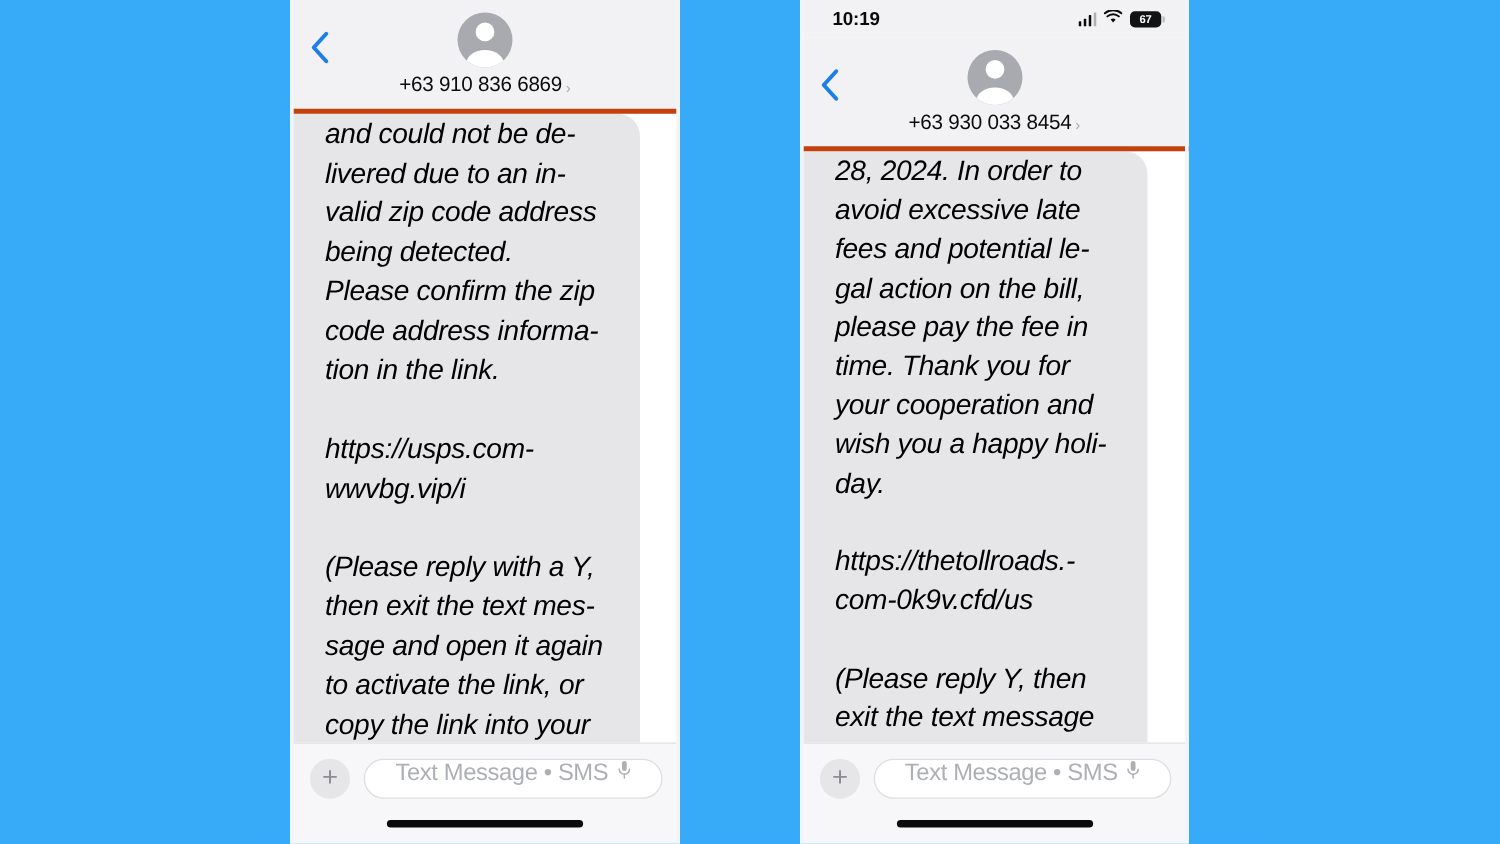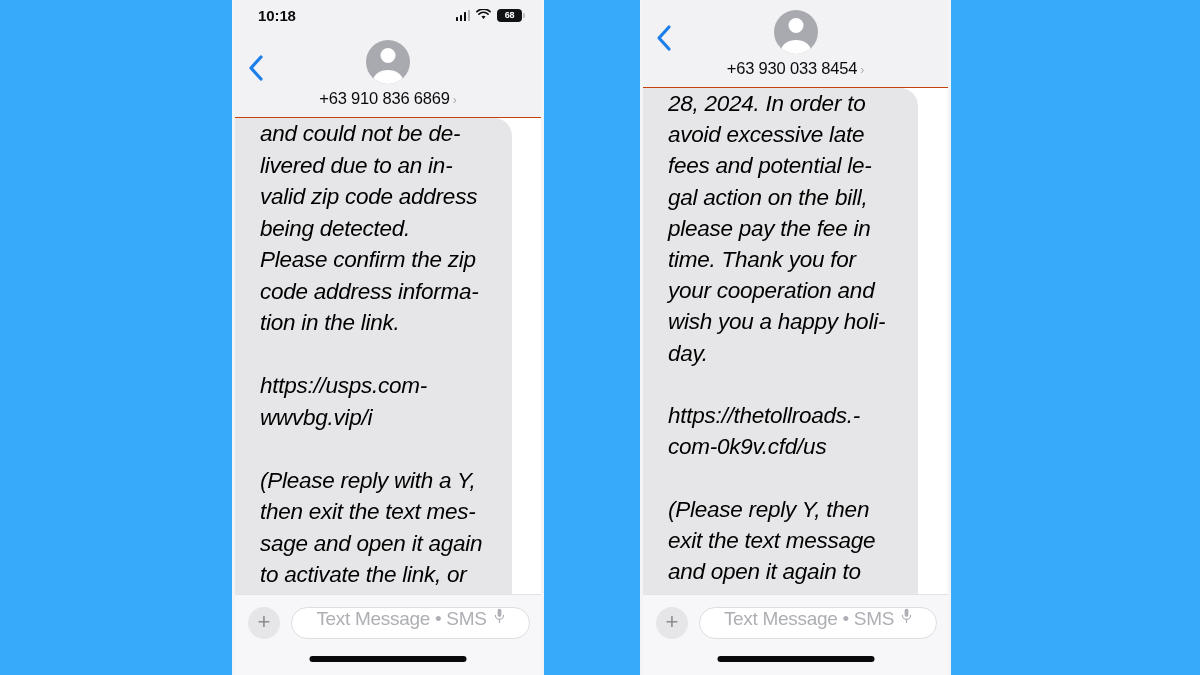--- a/index.html
+++ b/index.html
@@ -117,21 +117,21 @@
     height: 5px;
     background: #bfc1c5;
     border-radius: 0 1.5px 1.5px 0;
   }
 
   
   .conv-header {
     position: relative;
     flex: 0 0 87px;
     background: #f2f2f4;
-    border-bottom: 1px solid #c2410c;
+    border-bottom: 4px solid #c2410c;
     z-index: 3;
   }
   .back-chevron {
     position: absolute;
     left: 16px;
     top: 24px;
     width: 16px;
     height: 28px;
   }
   .back-chevron svg { display: block; }
@@ -273,151 +273,151 @@
     background: #0a0a0c;
   }
 </style>
 </head>
 <body style="background: rgb(55, 171, 248);">
 
 <div class="stage" style="background: rgb(55, 171, 248);">
 
   <div class="phone left">
 
+
+    <div class="conv-header">
+      <div class="back-chevron">
+        <svg width="16" height="28" viewBox="0 0 16 28">
+          <path d="M13 3 L3 14 L13 25" stroke="#1c7ee8" stroke-width="3.2" fill="none" stroke-linecap="round" stroke-linejoin="round"></path>
+        </svg>
+      </div>
+      <div class="contact-block">
+        <div class="avatar">
+          <span class="head"></span>
+          <span class="body"></span>
+        </div>
+        <div class="contact-line">
+          <span class="contact-number">+63 910 836 6869</span>
+          <span class="contact-chevron">›</span>
+        </div>
+      </div>
+    </div>
+
+    <div class="thread">
+      <div class="bubble">and could not be de-
+livered due to an in-
+valid zip code address
+being detected.
+Please confirm the zip
+code address informa-
+tion in the link.
+
+https://usps.com-
+wwvbg.vip/i
+
+(Please reply with a Y,
+then exit the text mes-
+sage and open it again
+to activate the link, or
+copy the link into your
+Safari browser and
+open it)</div>
+    </div>
+
+    <div class="composer">
+      <div class="plus-btn">+</div>
+      <div class="input-pill">
+        <span class="input-placeholder">Text Message • SMS</span>
+        <span class="mic-icon">
+          <svg width="11" height="16" viewBox="0 0 11 16">
+            <rect x="3.6" y="0.8" width="3.8" height="8" rx="1.9" fill="#adafb4"></rect>
+            <path d="M1.4 7.3 a4.1 4.1 0 0 0 8.2 0" stroke="#adafb4" stroke-width="1.2" fill="none" stroke-linecap="round"></path>
+            <line x1="5.5" y1="11.4" x2="5.5" y2="14.4" stroke="#adafb4" stroke-width="1.2" stroke-linecap="round"></line>
+          </svg>
+        </span>
+      </div>
+      <div class="home-indicator"></div>
+    </div>
+
+  </div>
+
+  <div class="phone right">
+
     <div class="status-bar">
-      <div class="status-time">10:18</div>
+      <div class="status-time">10:19</div>
       <div class="status-right">
         <span class="sig">
             <i></i>
             <i></i>
             <i></i>
             <i></i>
           </span>
         <span>
           <svg width="15" height="11" viewBox="0 0 15 11">
             <path d="M7.5 9.9 L5.5 7.6 a3 3 0 0 1 4 0 Z" fill="#0b0b0d"></path>
             <path d="M2.9 5.1 a6.8 6.8 0 0 1 9.2 0" stroke="#0b0b0d" stroke-width="1.6" fill="none" stroke-linecap="round"></path>
             <path d="M0.9 2.6 a10 10 0 0 1 13.2 0" stroke="#0b0b0d" stroke-width="1.6" fill="none" stroke-linecap="round"></path>
           </svg>
         </span>
         <span class="battery">
-          <span class="pct">68</span>
+          <span class="pct">67</span>
           <span class="nub"></span>
         </span>
       </div>
     </div>
 
     <div class="conv-header">
       <div class="back-chevron">
         <svg width="16" height="28" viewBox="0 0 16 28">
           <path d="M13 3 L3 14 L13 25" stroke="#1c7ee8" stroke-width="3.2" fill="none" stroke-linecap="round" stroke-linejoin="round"></path>
         </svg>
       </div>
       <div class="contact-block">
         <div class="avatar">
           <span class="head"></span>
           <span class="body"></span>
         </div>
         <div class="contact-line">
-          <span class="contact-number">+63 910 836 6869</span>
+          <span class="contact-number">+63 930 033 8454</span>
           <span class="contact-chevron">›</span>
         </div>
       </div>
     </div>
 
     <div class="thread">
-      <div class="bubble">and could not be de-
-livered due to an in-
-valid zip code address
-being detected.
-Please confirm the zip
-code address informa-
-tion in the link.
-
-https://usps.com-
-wwvbg.vip/i
-
-(Please reply with a Y,
-then exit the text mes-
-sage and open it again
-to activate the link, or
-copy the link into your
-Safari browser and
-open it)</div>
+      <div class="bubble">28, 2024. In order to
+avoid excessive late
+fees and potential le-
+gal action on the bill,
+please pay the fee in
+time. Thank you for
+your cooperation and
+wish you a happy holi-
+day.
+
+https://thetollroads.-
+com-0k9v.cfd/us
+
+(Please reply Y, then
+exit the text message
+and open it again to
+activate the link, or
+copy the link to your</div>
     </div>
 
     <div class="composer">
       <div class="plus-btn">+</div>
       <div class="input-pill">
         <span class="input-placeholder">Text Message • SMS</span>
         <span class="mic-icon">
           <svg width="11" height="16" viewBox="0 0 11 16">
             <rect x="3.6" y="0.8" width="3.8" height="8" rx="1.9" fill="#adafb4"></rect>
             <path d="M1.4 7.3 a4.1 4.1 0 0 0 8.2 0" stroke="#adafb4" stroke-width="1.2" fill="none" stroke-linecap="round"></path>
             <line x1="5.5" y1="11.4" x2="5.5" y2="14.4" stroke="#adafb4" stroke-width="1.2" stroke-linecap="round"></line>
           </svg>
         </span>
       </div>
       <div class="home-indicator"></div>
     </div>
 
   </div>
 
-  <div class="phone right">
-
-
-    <div class="conv-header">
-      <div class="back-chevron">
-        <svg width="16" height="28" viewBox="0 0 16 28">
-          <path d="M13 3 L3 14 L13 25" stroke="#1c7ee8" stroke-width="3.2" fill="none" stroke-linecap="round" stroke-linejoin="round"></path>
-        </svg>
-      </div>
-      <div class="contact-block">
-        <div class="avatar">
-          <span class="head"></span>
-          <span class="body"></span>
-        </div>
-        <div class="contact-line">
-          <span class="contact-number">+63 930 033 8454</span>
-          <span class="contact-chevron">›</span>
-        </div>
-      </div>
-    </div>
-
-    <div class="thread">
-      <div class="bubble">28, 2024. In order to
-avoid excessive late
-fees and potential le-
-gal action on the bill,
-please pay the fee in
-time. Thank you for
-your cooperation and
-wish you a happy holi-
-day.
-
-https://thetollroads.-
-com-0k9v.cfd/us
-
-(Please reply Y, then
-exit the text message
-and open it again to
-activate the link, or
-copy the link to your</div>
-    </div>
-
-    <div class="composer">
-      <div class="plus-btn">+</div>
-      <div class="input-pill">
-        <span class="input-placeholder">Text Message • SMS</span>
-        <span class="mic-icon">
-          <svg width="11" height="16" viewBox="0 0 11 16">
-            <rect x="3.6" y="0.8" width="3.8" height="8" rx="1.9" fill="#adafb4"></rect>
-            <path d="M1.4 7.3 a4.1 4.1 0 0 0 8.2 0" stroke="#adafb4" stroke-width="1.2" fill="none" stroke-linecap="round"></path>
-            <line x1="5.5" y1="11.4" x2="5.5" y2="14.4" stroke="#adafb4" stroke-width="1.2" stroke-linecap="round"></line>
-          </svg>
-        </span>
-      </div>
-      <div class="home-indicator"></div>
-    </div>
-
-  </div>
-
 </div>
 
 </body></html>

